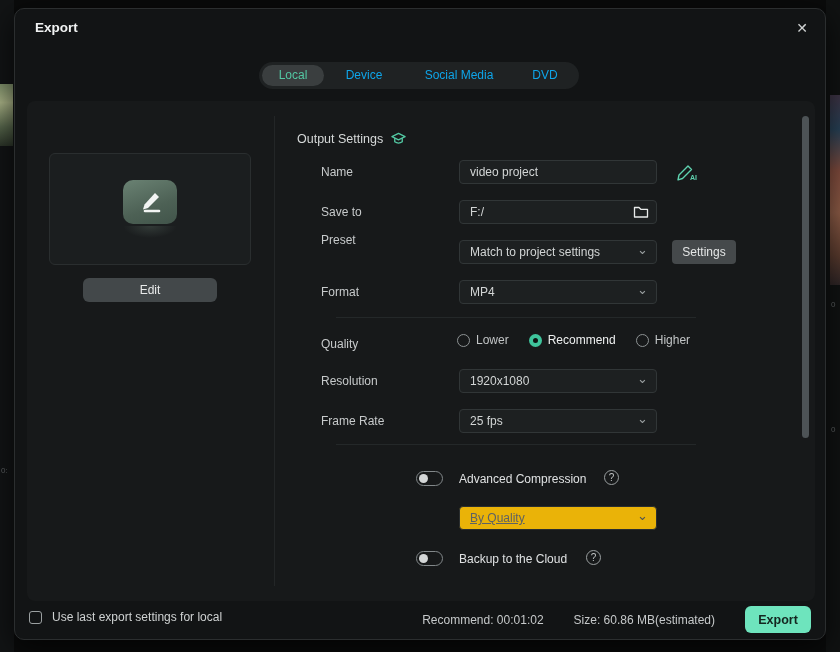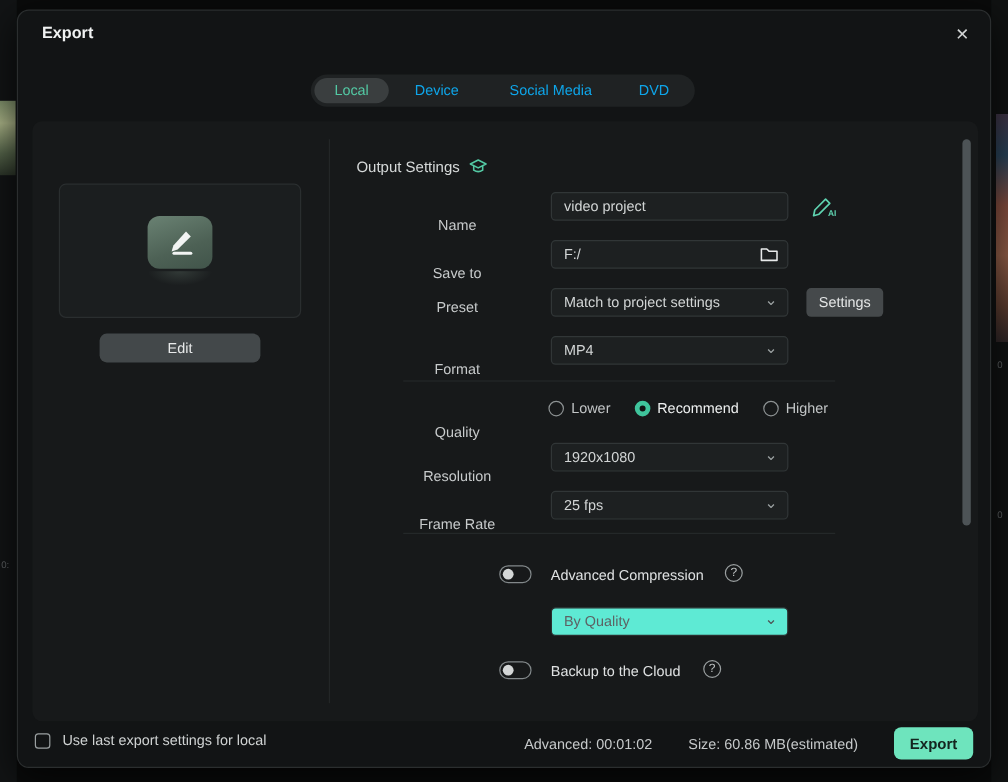--- a/index.html
+++ b/index.html
@@ -51,26 +51,26 @@
     display:flex; align-items:center; justify-content:center; }
   .thumb-reflect { width:54px; height:12px; margin-top:2px;
     background:radial-gradient(ellipse at 50% 0%, rgba(110,130,118,0.28), rgba(0,0,0,0) 70%); }
   .edit-btn { position:absolute; left:56px; top:177px; width:134px; height:24px;
     background:#43484a; border-radius:6px; color:#e8eaea; font-size:12px;
     display:flex; align-items:center; justify-content:center; cursor:pointer; }
 
   
   .section-title { position:absolute; left:270px; top:30px; display:flex; align-items:center; gap:7px;
     font-size:12.5px; color:#d6d9d9; }
-  .rlabel { position:absolute; left:294px; width:120px; text-align:center; font-size:12px; color:#c7cacb;margin-top:16px; }
+  .rlabel { position:absolute; left:294px; width:120px; text-align:left; font-size:12px; color:#c7cacb; }
   .field { position:absolute; left:432px; width:198px; height:24px;
     background:#1d2021; border:1px solid #313637; border-radius:4px;
     font-size:12px; color:#d2d5d5; display:flex; align-items:center; padding:0 10px; cursor:pointer; }
   .field .chev { position:absolute; right:8px; top:1px; color:#9aa0a1; font-size:13px; }
-  .field.disabled { background:#5eead4; border-color:#2a2e2f; color:#5d6264; cursor:default; }
+  .field.disabled { background:#eab308; border-color:#2a2e2f; color:#5d6264; cursor:default;text-decoration:underline; }
   .field.disabled .chev { color:#4e5355; }
   .settings-btn { position:absolute; left:645px; top:139px; width:64px; height:24px;
     background:#45494b; border-radius:4px; color:#e4e6e6; font-size:12px;
     display:flex; align-items:center; justify-content:center; cursor:pointer; }
   .ai-icon { position:absolute; left:648px; top:60px; cursor:pointer; }
   .folder-btn { position:absolute; right:7px; top:4px; cursor:pointer; line-height:0; }
 
   
   .quality-row { position:absolute; left:430px; top:232px; display:flex; align-items:center; gap:20px; }
   .radio-item { display:flex; align-items:center; gap:6px; cursor:pointer; }
@@ -234,18 +234,18 @@
       <div class="help" style="left:559px; top:449px;">?</div>
 
       <div class="scrollbar"></div>
     </div>
 
     <div class="footer-left">
       <span class="checkbox"></span>
       <span class="footer-check-label">Use last export settings for local</span>
     </div>
     <div class="footer-right">
-      <span class="meta"><span>Advanced:</span> <span>00:01:02</span></span>
+      <span class="meta"><span>Recommend:</span> <span>00:01:02</span></span>
       <span class="meta"><span>Size:</span> <span>60.86 MB(estimated)</span></span>
       <span class="export-btn">Export</span>
     </div>
   </div>
 </div>
 
 </body></html>

